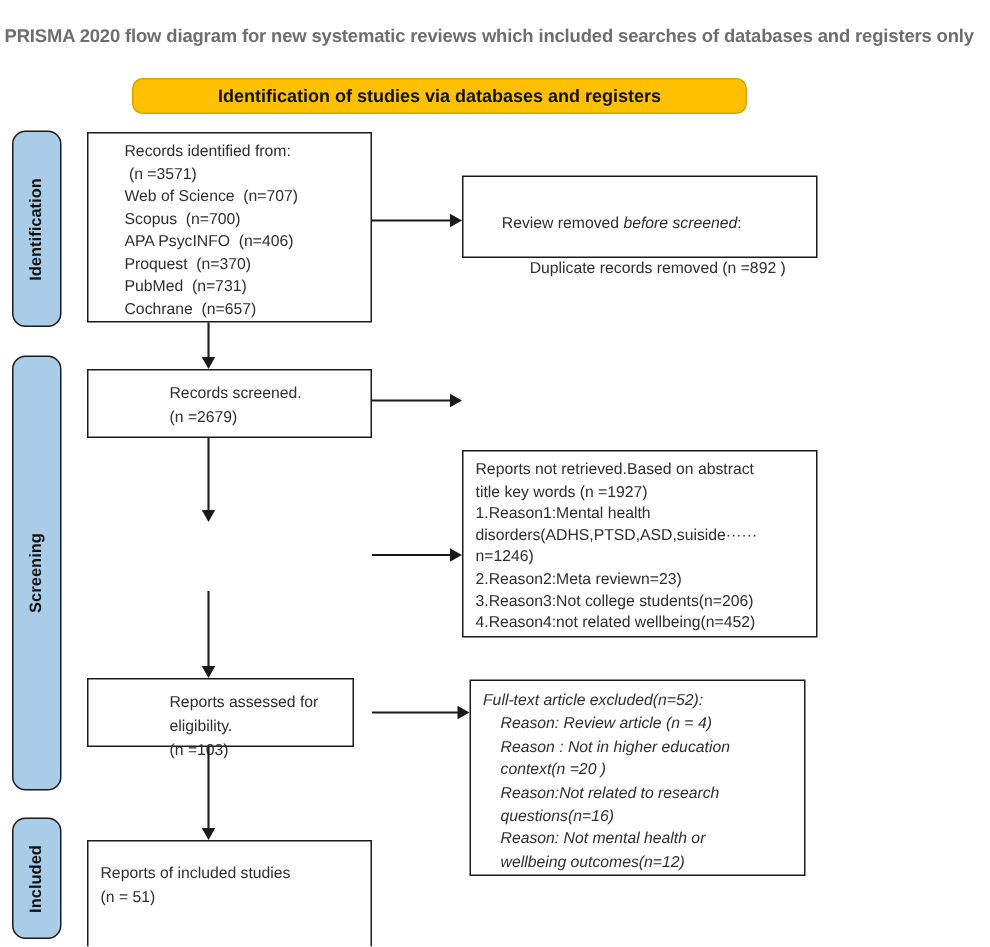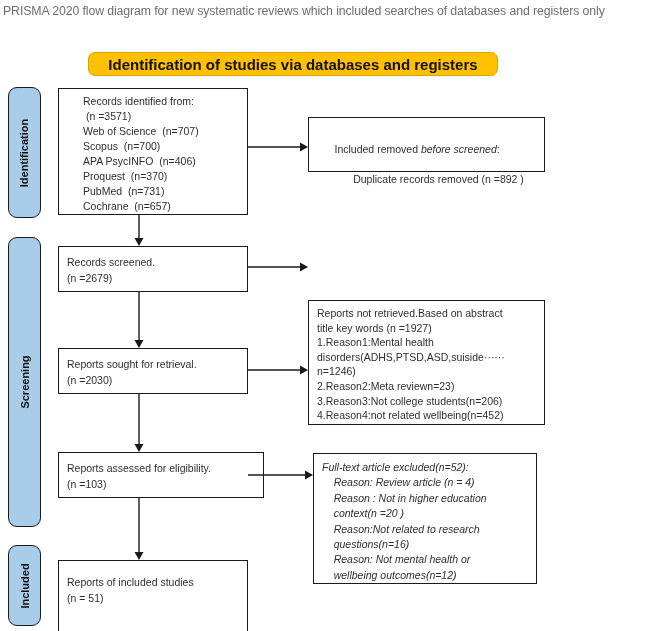--- a/index.html
+++ b/index.html
@@ -3,48 +3,48 @@
 <meta charset="utf-8">
 <style>
   * { margin:0; padding:0; box-sizing:border-box; }
   html,body { background:#ffffff; }
   body { font-family:"Liberation Sans", sans-serif; }
   #canvas {
     position:relative; width:660px; height:631px; background:#ffffff;
     overflow:hidden;
   }
   .title {
-    position:absolute; left:3px; top:4px; width:650px;
-    font-size:12.3px; font-weight:normal; color:var(--title-color,#6e6e6e);
+    position:absolute; left:3px; top:17px; width:650px;
+    font-size:12.3px; font-weight:bold; color:var(--title-color,#6e6e6e);
     white-space:nowrap; letter-spacing:-0.1px;
   }
   .banner {
     position:absolute; left:88px; top:52px; width:410px; height:24px;
     background:var(--banner-bg,#FFC000); border:1px solid #d9a400;
     border-radius:7px; display:flex; align-items:center; justify-content:center;
   }
-  .banner span { font-size:15px; font-weight:bold; color:#111; }
+  .banner span { font-size:12px; font-weight:bold; color:#111; }
   .stage {
     position:absolute; background:var(--stage-bg,#A9CCE9);
     border:1.5px solid #1a1a1a; border-radius:9px;
     display:flex; align-items:center; justify-content:center;
   }
   .stage-text {
     transform:rotate(-90deg); white-space:nowrap;
     font-size:11px; font-weight:bold; color:#111;
   }
   .wbox {
     position:absolute; background:#ffffff;
     border:1.5px solid var(--box-border,#1a1a1a);
   }
   .btext {
     white-space:pre-wrap; font-size:10.5px; color:#2e2e2e;
   }
   .pad-main   { padding:5px 6px 0 8px;  line-height:15px;   }
-  .pad-two    { padding:7px 6px 0 8px;  line-height:16px;   }
+  .pad-two    { padding:7px 6px 0 8px;  line-height:16px;margin-left:46px;   }
   .pad-five   { padding:13px 6px 0 8px; line-height:16px;   }
   .pad-rr     { padding:9px 6px 0 8px;  line-height:15px;   }
   .pad-rex    { padding:5px 6px 0 8px;  line-height:15.5px; }
   .pad-rnr    { padding:5px 6px 0 8px;  line-height:14.6px; }
   .pad-ft     { padding:6px 6px 0 8px;  line-height:15.4px; }
   .indent2 { padding-left:22px;text-align:center; }
   svg.arrows { position:absolute; left:0; top:0; pointer-events:none; }
   svg.arrows line    { stroke:#1a1a1a; stroke-width:1.4; }
   svg.arrows polygon { fill:#1a1a1a; }
 </style>
@@ -78,38 +78,34 @@
 Proquest  (n=370)
 PubMed  (n=731)
 Cochrane  (n=657)</div>
   </div>
 
   <div class="wbox" style="left:58px; top:246px; width:190px; height:46px;">
     <div class="btext pad-two">Records screened.
 (n =2679)</div>
   </div>
 
-  <div class="wbox" style="left:58px; top:348px; width:190px; height:46px;">
-    <div class="btext pad-two">Reports sought for retrieval.
-(n =2030)</div>
-  </div>
 
-  <div class="wbox" style="left:58px; top:452px; width:206px; height:46px;">
+  <div class="wbox" style="left:58px; top:452px; width:178px; height:46px;">
     <div class="btext pad-two">Reports assessed for eligibility.
 (n =103)</div>
   </div>
 
   <div class="wbox" style="left:58px; top:560px; width:190px; height:81px;">
     <div class="btext pad-five">Reports of included studies
 (n = 51)</div>
   </div>
 
   <div class="wbox" style="left:308px; top:117px; width:237px; height:55px;">
     <div class="btext pad-rr">
-      <span>Included removed </span><i>before screened</i><span>:</span>
+      <span>Review removed </span><i>before screened</i><span>:</span>
       <div class="indent2">Duplicate records removed (n =892 )</div>
     </div>
   </div>
 
 
   <div class="wbox" style="left:308px; top:300px; width:237px; height:125px;">
     <div class="btext pad-rnr">Reports not retrieved.Based on abstract
 title key words (n =1927)
 1.Reason1:Mental health
 disorders(ADHS,PTSD,ASD,suiside······

